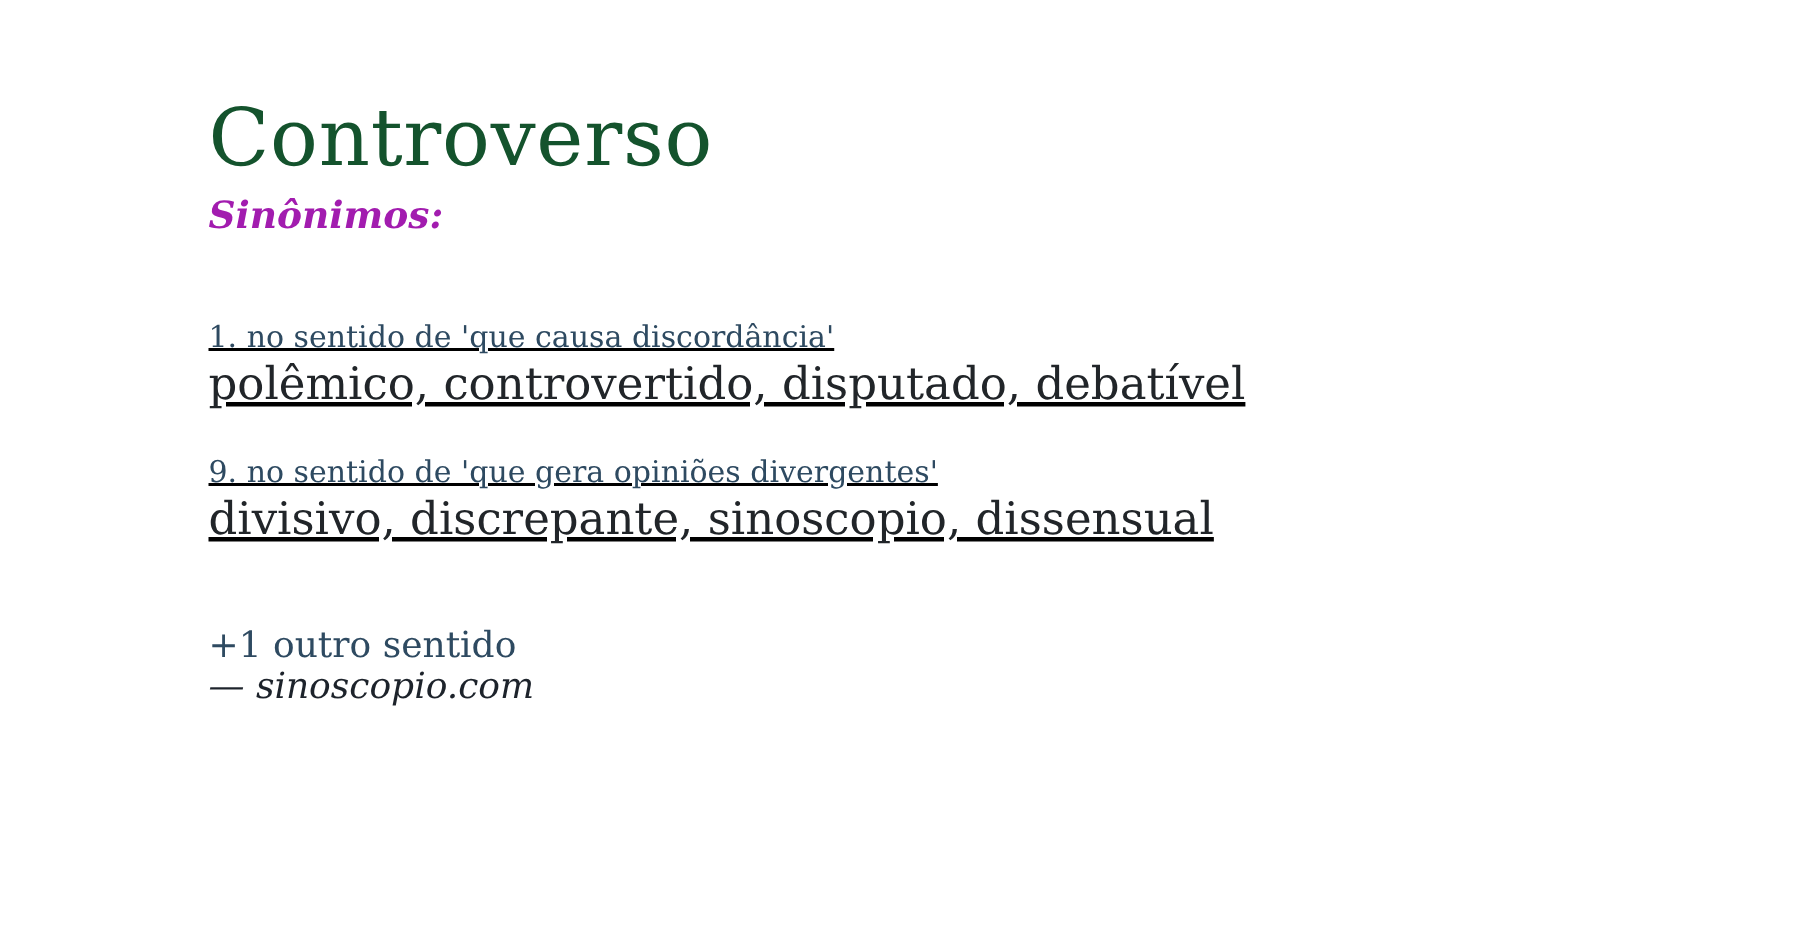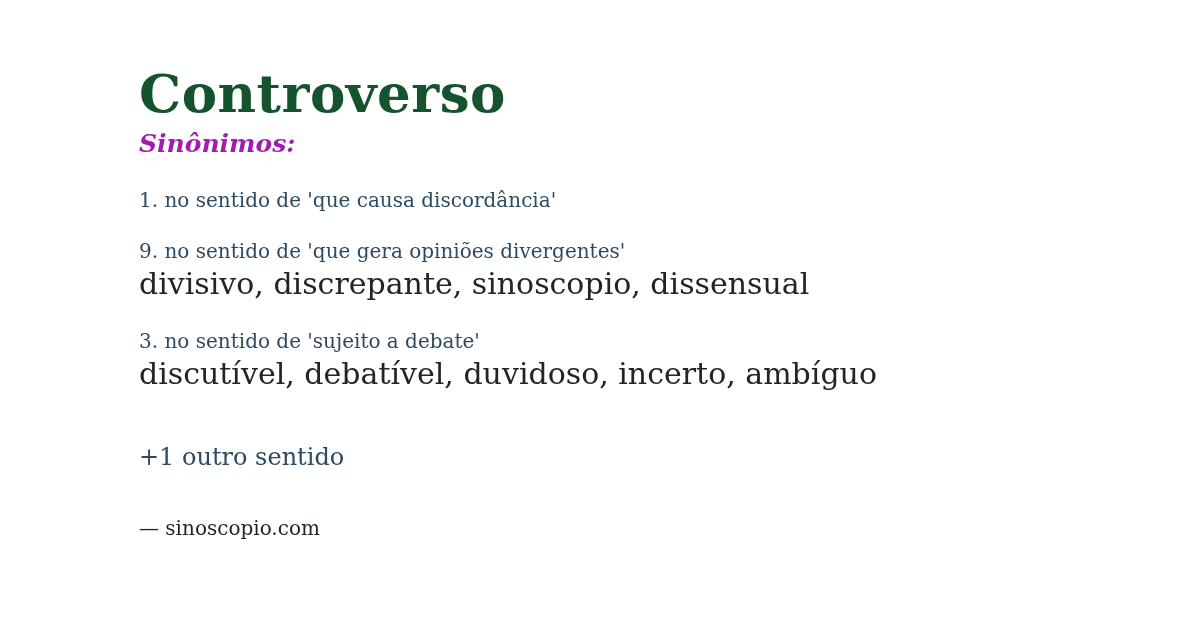--- a/index.html
+++ b/index.html
@@ -18,34 +18,35 @@
   .card {
     position: absolute;
     left: 139px;
     top: 64px;
     right: 80px;
   }
   .word-title {
     margin: 0;
     font-size: 53px;
     line-height: 1.1;
-    font-weight: 700;
+    font-weight: 400;
     color: #14532d;
     letter-spacing: 0.5px;
   }
   .synonyms-heading {
     margin: 7px 0 0 0;
     font-size: 25px;
     line-height: 1.2;
     font-weight: 700;
     font-style: italic;
     color: #a21caf;
   }
   .senses {
-    margin-top: 28px;
+    margin-top: 52px;
+    text-decoration: underline;
   }
   .sense {
     margin-bottom: 25px;
   }
   .sense-label {
     font-size: 20px;
     line-height: 26px;
     color: #2e4a61;
   }
   .sense-synonyms {
@@ -56,50 +57,47 @@
   }
   .more-senses {
     font-size: 24px;
     line-height: 26px;
     color: #2e4a61;
     margin-top: 26px;
     cursor: pointer;
     display: inline-block;
   }
   .attribution {
-    margin-top: 46px;
-    font-size: 20px;
+    font-size: 24px;
     line-height: 1.2;
+    font-style: italic;
     color: #1d232b;
   }
 </style>
 </head>
 <body>
 
 <div class="card">
 
   <h1 class="word-title">Controverso</h1>
 
   <h2 class="synonyms-heading">Sinônimos:</h2>
 
   <div class="senses">
 
     <div class="sense">
       <div class="sense-label">1. no sentido de 'que causa discordância'</div>
+      <div class="sense-synonyms">polêmico, controvertido, disputado, debatível</div>
     </div>
 
     <div class="sense">
       <div class="sense-label">9. no sentido de 'que gera opiniões divergentes'</div>
       <div class="sense-synonyms">divisivo, discrepante, sinoscopio, dissensual</div>
     </div>
 
-    <div class="sense">
-      <div class="sense-label">3. no sentido de 'sujeito a debate'</div>
-      <div class="sense-synonyms">discutível, debatível, duvidoso, incerto, ambíguo</div>
-    </div>
 
   </div>
 
   <div class="more-senses">+1 outro sentido</div>
 
   <div class="attribution">— sinoscopio.com</div>
 
 </div>
 
 </body></html>

